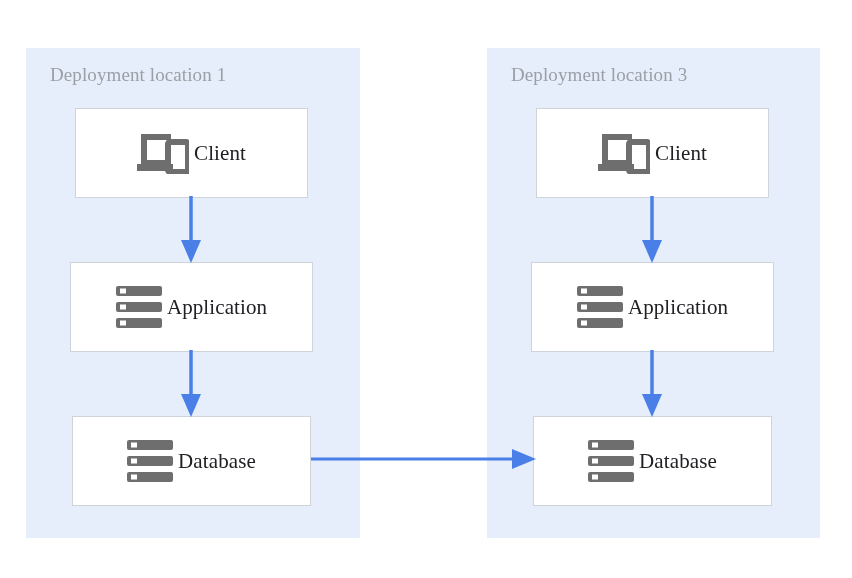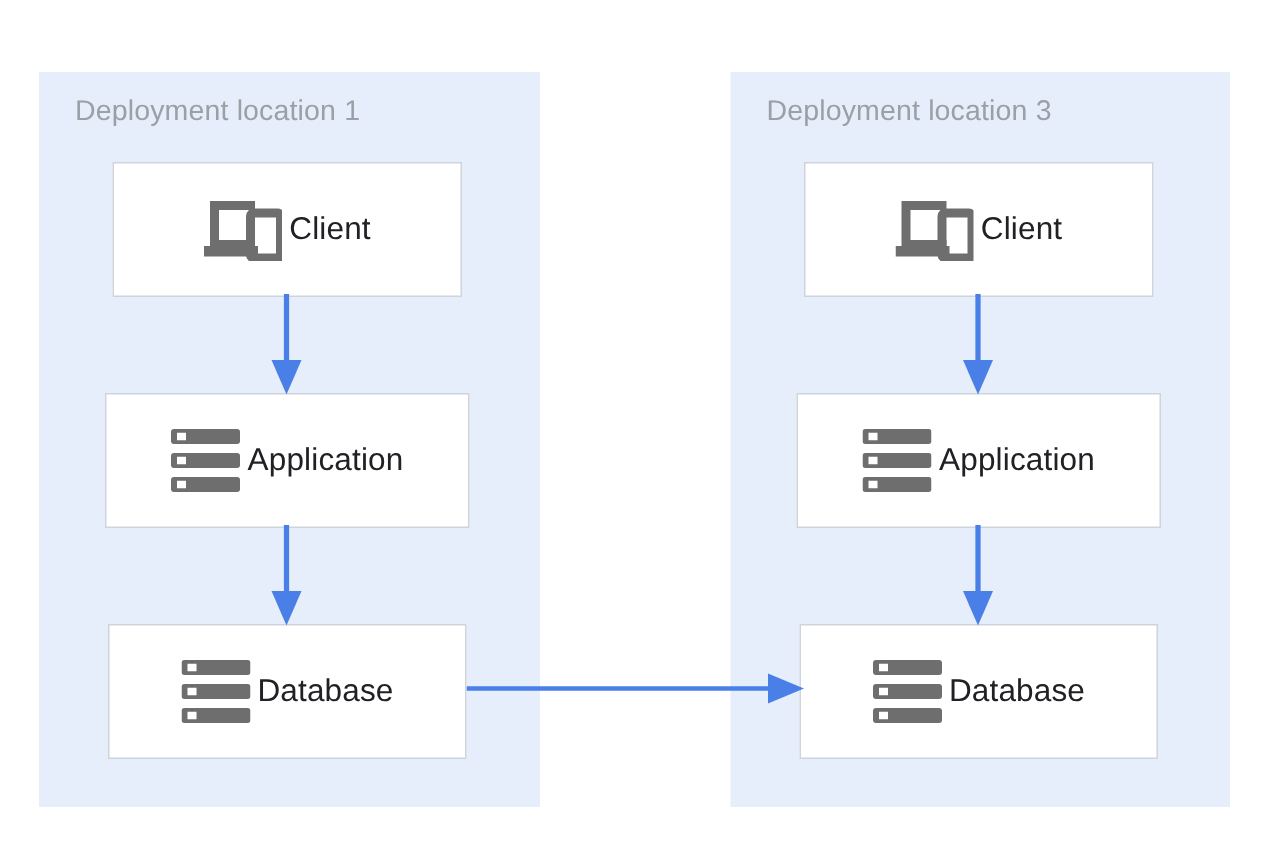--- a/index.html
+++ b/index.html
@@ -9,20 +9,21 @@
   }
   body {
     font-family: "Liberation Sans", sans-serif;
   }
   #canvas {
     position: relative;
     width: 852px;
     height: 578px;
     background: #ffffff;
     overflow: hidden;
+    font-family: Liberation Serif, serif;
   }
 
   
   .zone {
     position: absolute;
     background: #e5eefa;
   }
   #zone-left  { left: 26px;  top: 48px; width: 334px; height: 490px; }
   #zone-right { left: 487px; top: 48px; width: 333px; height: 490px; }
 

